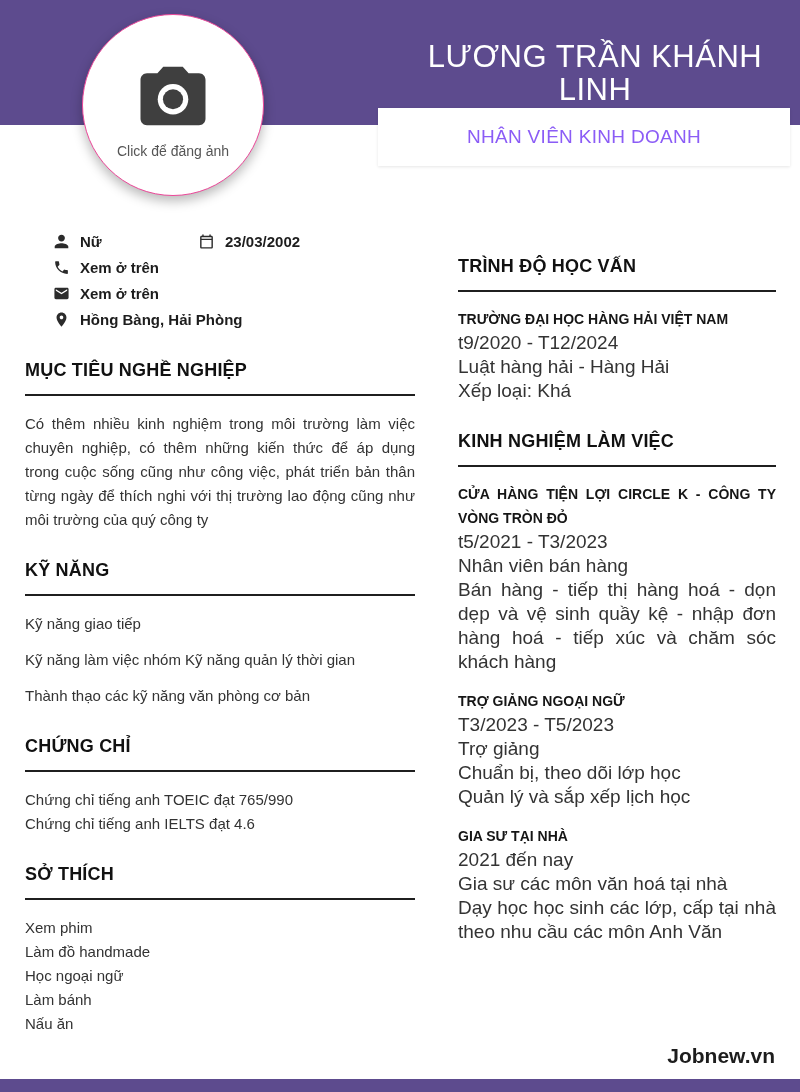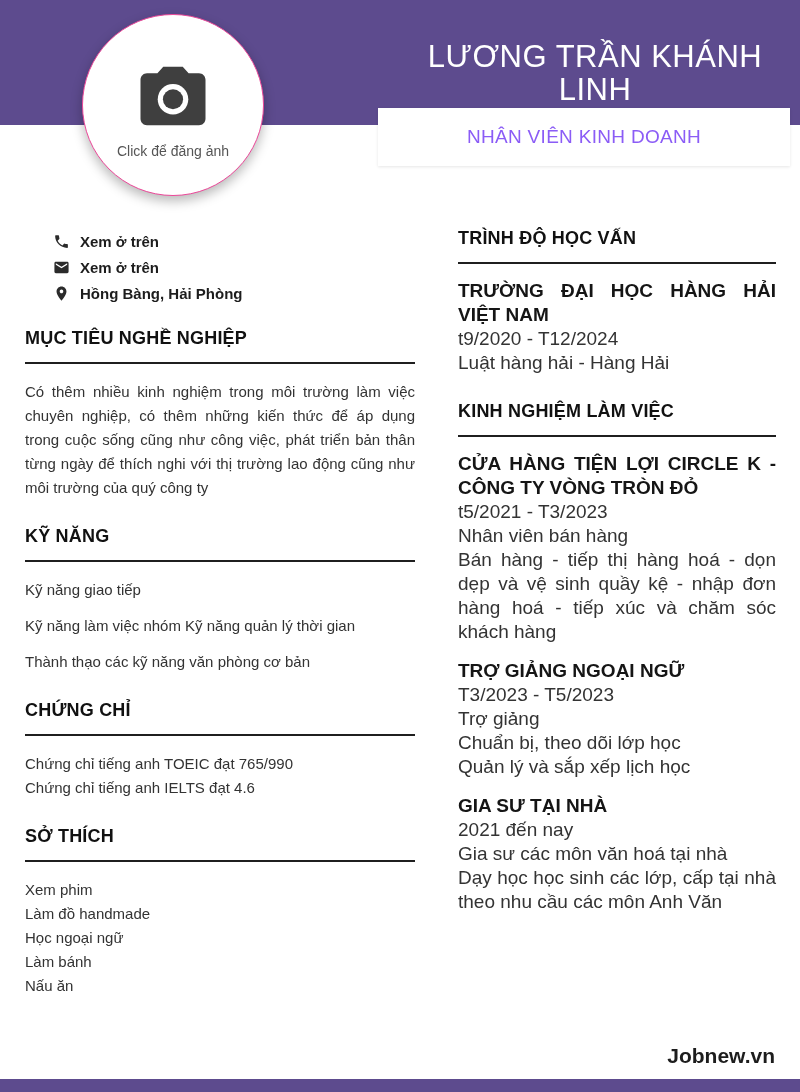--- a/index.html
+++ b/index.html
@@ -34,30 +34,30 @@
   .contact-row { display:flex; align-items:center; height:26px; }
   .contact-group { display:flex; align-items:center; }
   .contact-group.first { width:145px; }
   .c-icon { width:17px; height:17px; margin-right:10px; flex:0 0 auto; display:flex; }
   .c-icon svg { width:100%; height:100%; fill:#2b2b2b; }
   .contact-row b { font-size:15px; color:#1d1d1d; font-weight:bold; }
 
   
   .section { margin-top:26px; }
   .section.first { margin-top:22px; }
-  .sec-title { font-size:18px; font-weight:bold; color:#111; letter-spacing:.2px; }
+  .sec-title { font-size:18px; font-weight:bold; color:#111; letter-spacing:.2px;margin-top:28px; }
   .sec-rule { height:2px; background:var(--rule); margin-top:13px; }
   .para { margin-top:16px; font-size:15px; line-height:24px; color:var(--text); text-align:justify; }
   .list { margin-top:16px; }
   .list .item { font-size:15px; line-height:24px; color:var(--text); }
   .list.spread .item { margin-bottom:12px; }
 
   
   .entry { margin-top:15px; }
-  .entry-title { font-size:19px; font-weight:bold; color:#151515; line-height:24px; text-align:justify; }
+  .entry-title { font-size:14px; font-weight:bold; color:#151515; line-height:24px; text-align:justify; }
   .entry-line { font-size:19px; line-height:24px; color:var(--text); text-align:justify; }
 
   
   .brand { position:absolute; right:25px; bottom:24px; font-size:21px; font-weight:bold; color:#1d1d1d; }
   .footer-band { position:absolute; bottom:0; left:0; width:100%; height:13px; background:var(--accent); }
 </style>
 </head>
 <body>
 
 <div class="page">
@@ -81,20 +81,38 @@
         <circle cx="12" cy="13" r="3.1" fill="#3f3f3f"></circle>
       </svg>
     </span>
     <div class="photo-label">Click để đăng ảnh</div>
   </div>
 
   <div class="col-left">
 
     <div class="contact">
       <div class="contact-row">
+        <span class="contact-group first">
+          <span class="c-icon">
+            <svg viewBox="0 0 24 24">
+                <path d="M12 12c2.7 0 4.8-2.1 4.8-4.8S14.7 2.4 12 2.4 7.2 4.5 7.2 7.2 9.3 12 12 12zm0 2.4c-3.2 0-9.6 1.6-9.6 4.8v2.4h19.2v-2.4c0-3.2-6.4-4.8-9.6-4.8z"></path>
+              </svg>
+          </span>
+          <b>Nữ</b>
+        </span>
+        <span class="contact-group">
+          <span class="c-icon">
+            <svg viewBox="0 0 24 24">
+                <path d="M19 4h-1V2h-2v2H8V2H6v2H5c-1.1 0-2 .9-2 2v14c0 1.1.9 2 2 2h14c1.1 0 2-.9 2-2V6c0-1.1-.9-2-2-2zm0 16H5V10h14v10zM5 8V6h14v2H5z"></path>
+              </svg>
+          </span>
+          <b>23/03/2002</b>
+        </span>
+      </div>
+      <div class="contact-row">
         <span class="contact-group">
           <span class="c-icon">
             <svg viewBox="0 0 24 24">
                 <path d="M6.6 10.8c1.5 2.9 3.8 5.2 6.7 6.7l2.2-2.2c.3-.3.7-.4 1-.2 1.1.4 2.3.6 3.5.6.6 0 1 .4 1 1V20c0 .6-.4 1-1 1C10.6 21 3 13.4 3 4c0-.6.4-1 1-1h3.5c.6 0 1 .4 1 1 0 1.2.2 2.4.6 3.5.1.3 0 .7-.2 1l-2.3 2.3z"></path>
               </svg>
           </span>
           <b>Xem ở trên</b>
         </span>
       </div>
       <div class="contact-row">
@@ -160,20 +178,21 @@
 
   <div class="col-right">
 
     <div>
       <div class="sec-title">TRÌNH ĐỘ HỌC VẤN</div>
       <div class="sec-rule"></div>
       <div class="entry">
         <div class="entry-title">TRƯỜNG ĐẠI HỌC HÀNG HẢI VIỆT NAM</div>
         <div class="entry-line">t9/2020 - T12/2024</div>
         <div class="entry-line">Luật hàng hải - Hàng Hải</div>
+        <div class="entry-line">Xếp loại: Khá</div>
       </div>
     </div>
 
     <div class="section">
       <div class="sec-title">KINH NGHIỆM LÀM VIỆC</div>
       <div class="sec-rule"></div>
 
       <div class="entry">
         <div class="entry-title">CỬA HÀNG TIỆN LỢI CIRCLE K - CÔNG TY VÒNG TRÒN ĐỎ</div>
         <div class="entry-line">t5/2021 - T3/2023</div>

